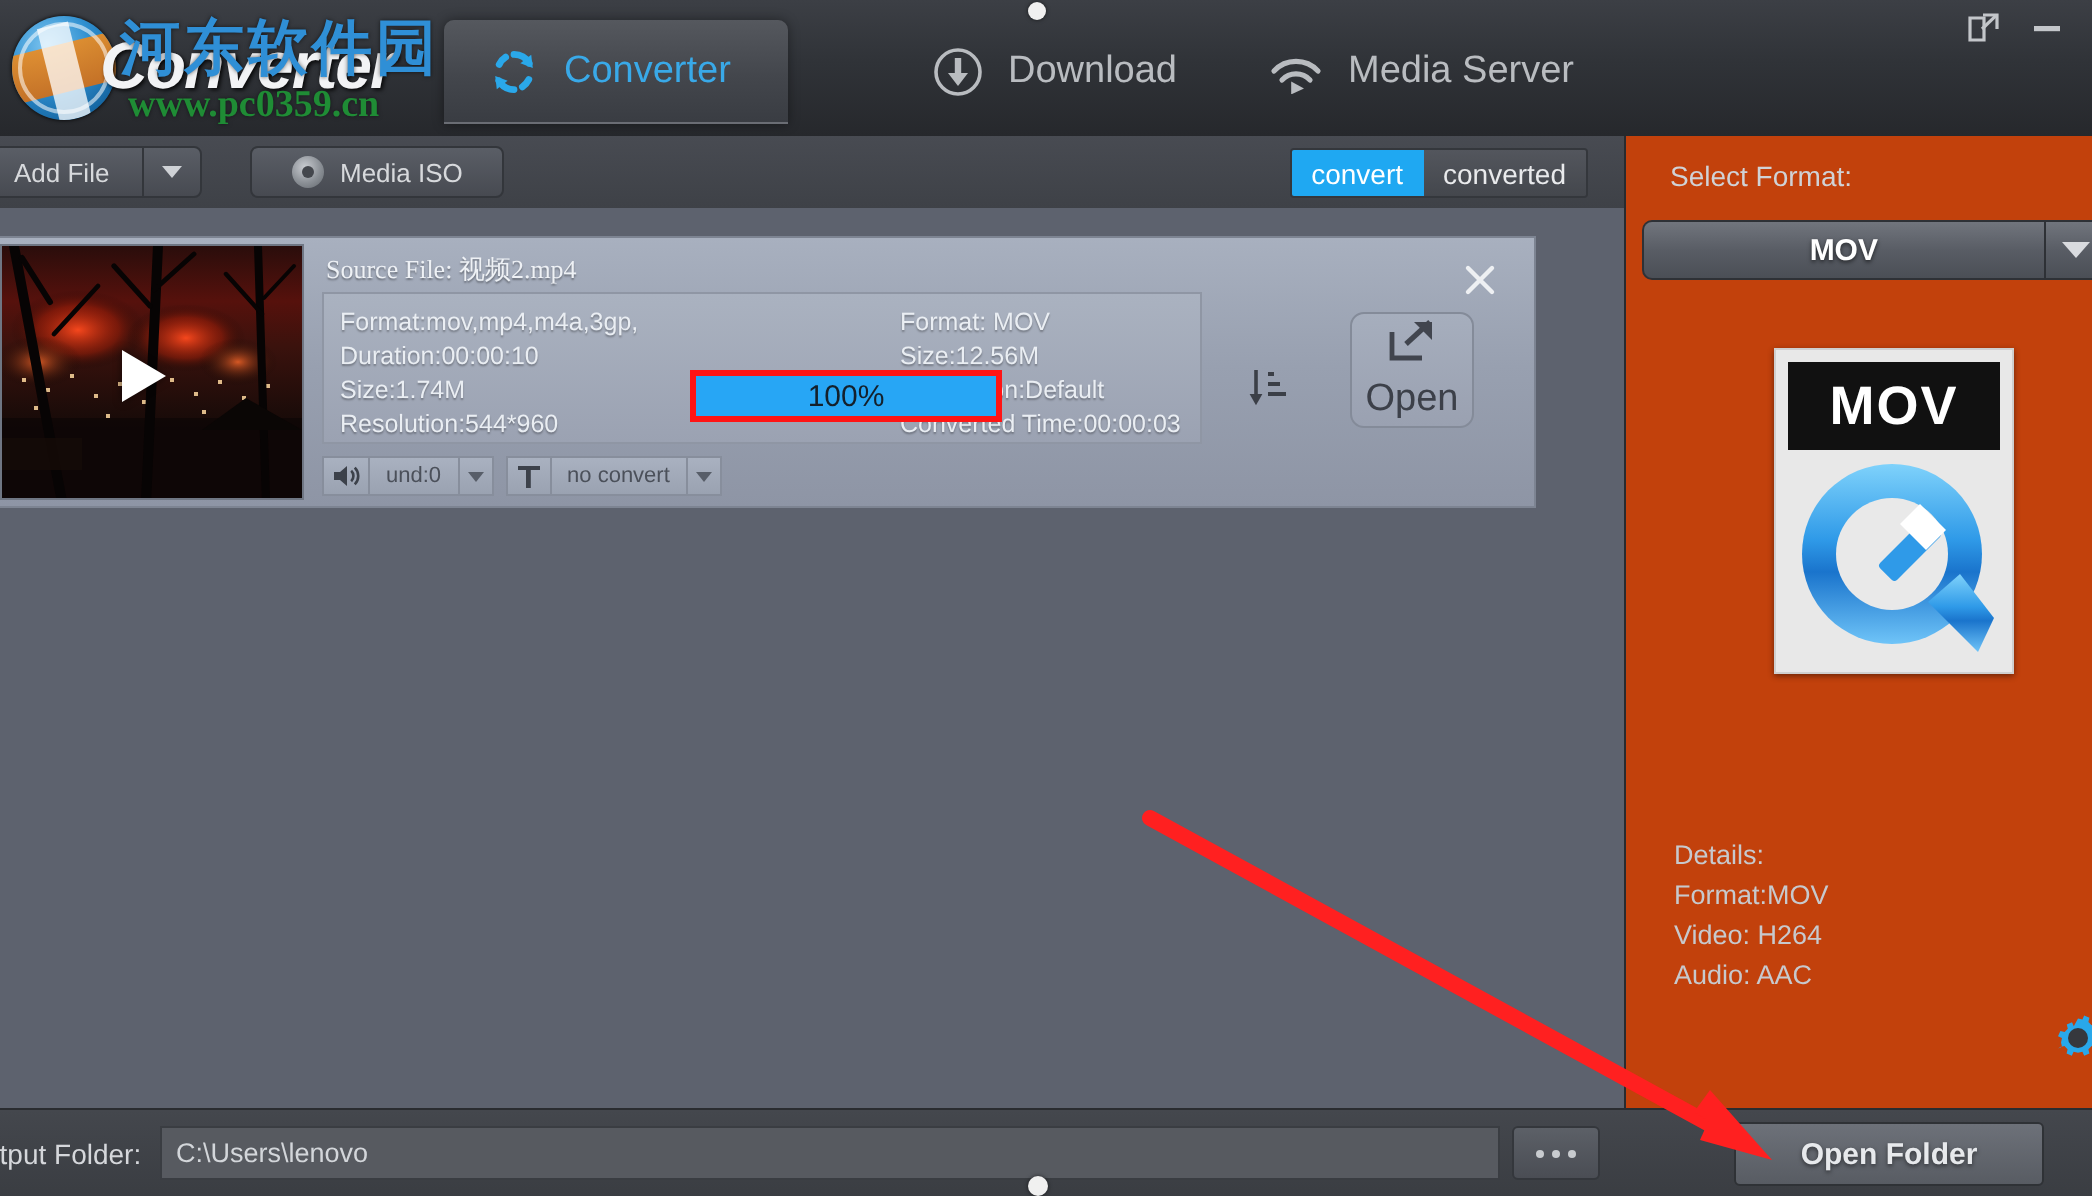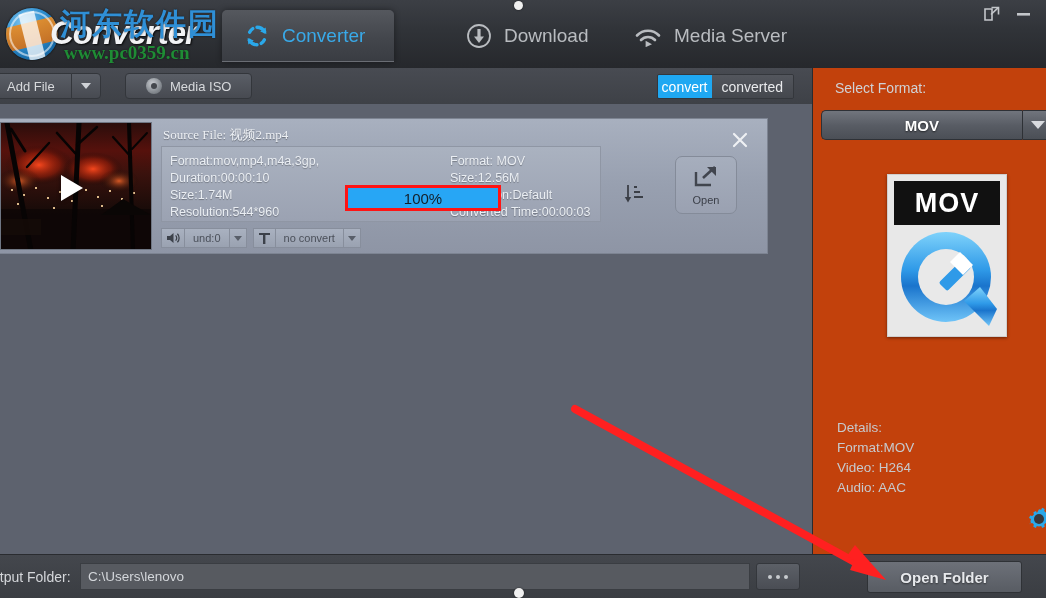--- a/index.html
+++ b/index.html
@@ -115,21 +115,21 @@
     background:radial-gradient(circle at 40% 35%,#c9ccd1 0%,#8b9096 55%,#61666c 100%);
     position:relative;flex:none;
   }
   .iso-disc:after{content:"";position:absolute;left:5px;top:5px;width:6px;height:6px;border-radius:50%;background:#44474d;}
 
   .seg{
     position:absolute;right:18px;top:6px;height:23px;display:flex;border-radius:2px;overflow:hidden;
     border:1px solid #34373c;
   }
   .seg-on{
-    background:#1fa8f2;color:#fff;font-size:14px;padding:0 4px;display:flex;align-items:center;cursor:pointer;
+    background:#1fa8f2;color:#fff;font-size:14px;padding:0 10px;display:flex;align-items:center;cursor:pointer;
   }
   .seg-off{
     background:linear-gradient(180deg,#53565d 0%,#44474d 100%);color:#e9eaec;font-size:14px;
     padding:0 10px;display:flex;align-items:center;cursor:pointer;
   }
 
   
   .mainpanel{
     position:absolute;left:0;top:104px;width:812px;height:450px;
     background:#5d626e;
@@ -176,21 +176,21 @@
   }
 
   .sorticon{position:absolute;left:461px;top:36px;width:22px;height:22px;}
 
   .openbtn{
     position:absolute;left:518px;top:34px;width:62px;height:58px;
     background:linear-gradient(180deg,#a6aebd 0%,#9aa1b1 100%);
     border:1px solid #848b99;border-radius:7px;box-sizing:border-box;cursor:pointer;
     display:flex;flex-direction:column;align-items:center;justify-content:center;gap:1px;
   }
-  .openbtn .olabel{font-size:11px;color:#3c4049;}
+  .openbtn .olabel{font-size:19px;color:#3c4049;}
 
   .xclose{
     position:absolute;right:14px;top:8px;width:20px;height:20px;cursor:pointer;
   }
 
   .ctrlrow{position:absolute;left:4px;top:106px;display:flex;gap:6px;align-items:center;}
   .ctrl{
     height:20px;display:flex;align-items:center;
     background:linear-gradient(180deg,#a9b1c0 0%,#9aa2b1 100%);
     border:1px solid #878e9c;box-sizing:border-box;

